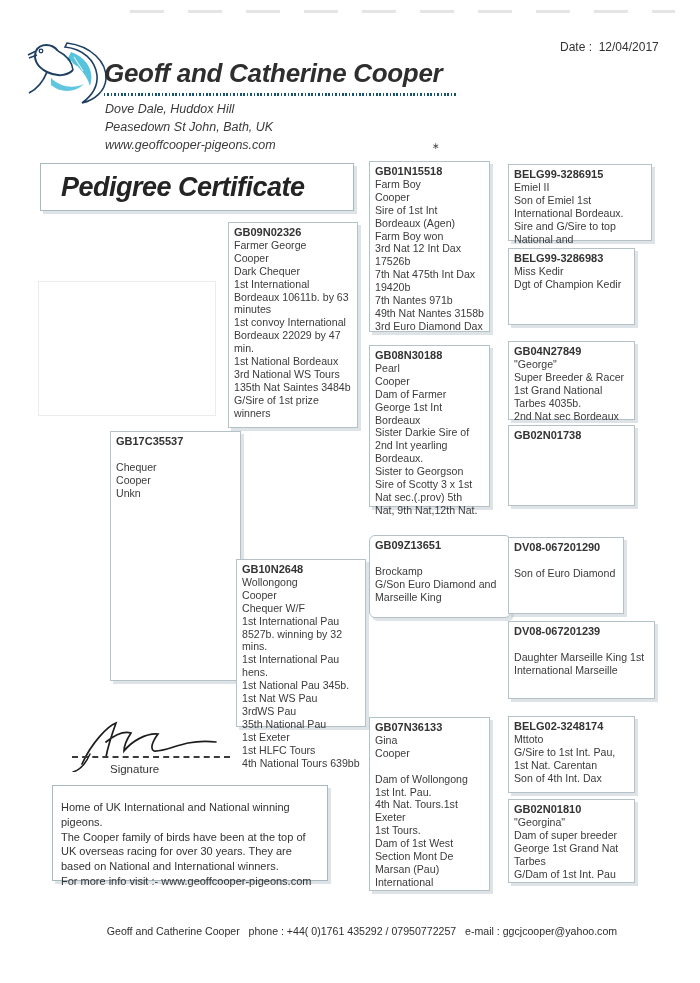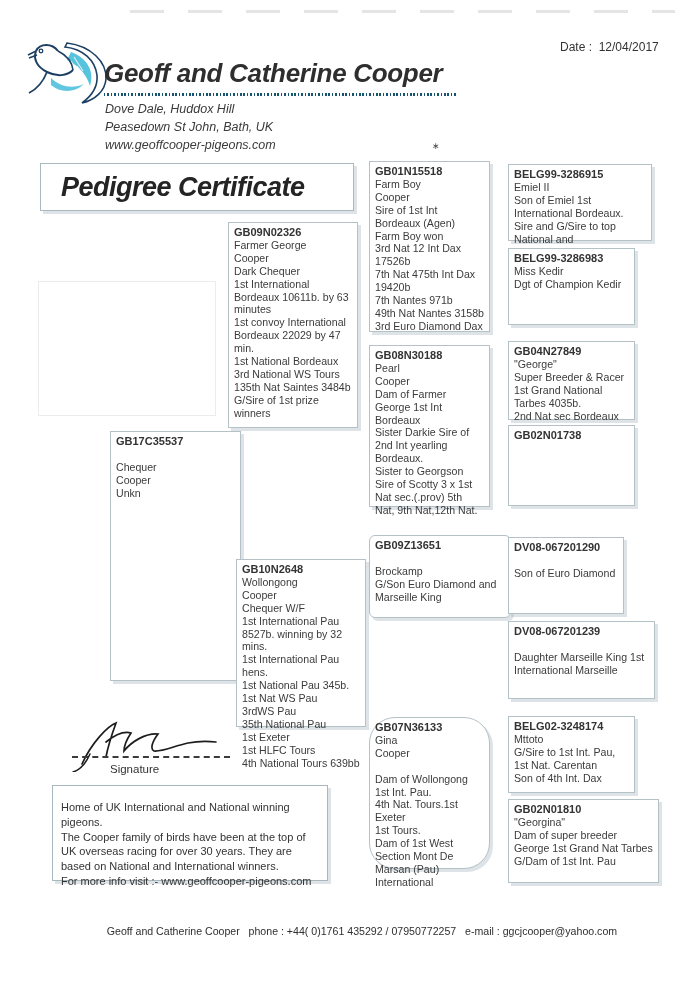--- a/index.html
+++ b/index.html
@@ -144,21 +144,21 @@
 Dam of Farmer George 1st Int Bordeaux
 Sister Darkie Sire of 2nd Int yearling Bordeaux.
 Sister to Georgson Sire of Scotty 3 x 1st Nat sec.(.prov) 5th Nat, 9th Nat,12th Nat.</div>
   </div>
   <div class="pbox" style="left:369px;top:535px;width:142px;height:83px;border-radius:6px;">
     <div class="ring">GB09Z13651</div>
     <div class="lines">
 Brockamp
 G/Son Euro Diamond and Marseille King</div>
   </div>
-  <div class="pbox" style="left:369px;top:717px;width:121px;height:152px;border-radius:26px;">
+  <div class="pbox" style="left:369px;top:717px;width:121px;height:174px;">
     <div class="ring">GB07N36133</div>
     <div class="lines">Gina
 Cooper
 
 Dam of Wollongong 1st Int. Pau.
 4th Nat. Tours.1st Exeter
 1st Tours.
 Dam of 1st West Section Mont De Marsan (Pau) International</div>
   </div>
 
@@ -193,21 +193,21 @@
     <div class="lines">
 Daughter  Marseille King 1st International Marseille</div>
   </div>
   <div class="pbox" style="left:508px;top:716px;width:127px;height:77px;">
     <div class="ring">BELG02-3248174</div>
     <div class="lines">Mttoto
 G/Sire to 1st Int. Pau,
 1st Nat. Carentan
 Son of 4th Int. Dax</div>
   </div>
-  <div class="pbox" style="left:508px;top:799px;width:151px;height:84px;">
+  <div class="pbox" style="left:508px;top:799px;width:127px;height:84px;">
     <div class="ring">GB02N01810</div>
     <div class="lines">"Georgina"
 Dam of super breeder George 1st Grand Nat Tarbes
 G/Dam of 1st Int. Pau</div>
   </div>
 
   <svg class="sig-svg" width="160" height="58" viewBox="0 0 160 58">
     <path d="M16,50 C26,28 42,12 50,9 C46,20 42,32 40,43 M40,28 C50,20 58,17 65,19 C61,25 58,31 58,37 C66,27 80,19 92,20 C86,28 84,35 88,37 C96,38 108,32 122,29 C132,27 142,27 150,28" fill="none" stroke="#1c1c1c" stroke-width="1.7" stroke-linecap="round"></path>
     <path d="M24,40 C20,49 14,56 7,58" fill="none" stroke="#1c1c1c" stroke-width="1.5" stroke-linecap="round"></path>
   </svg>

